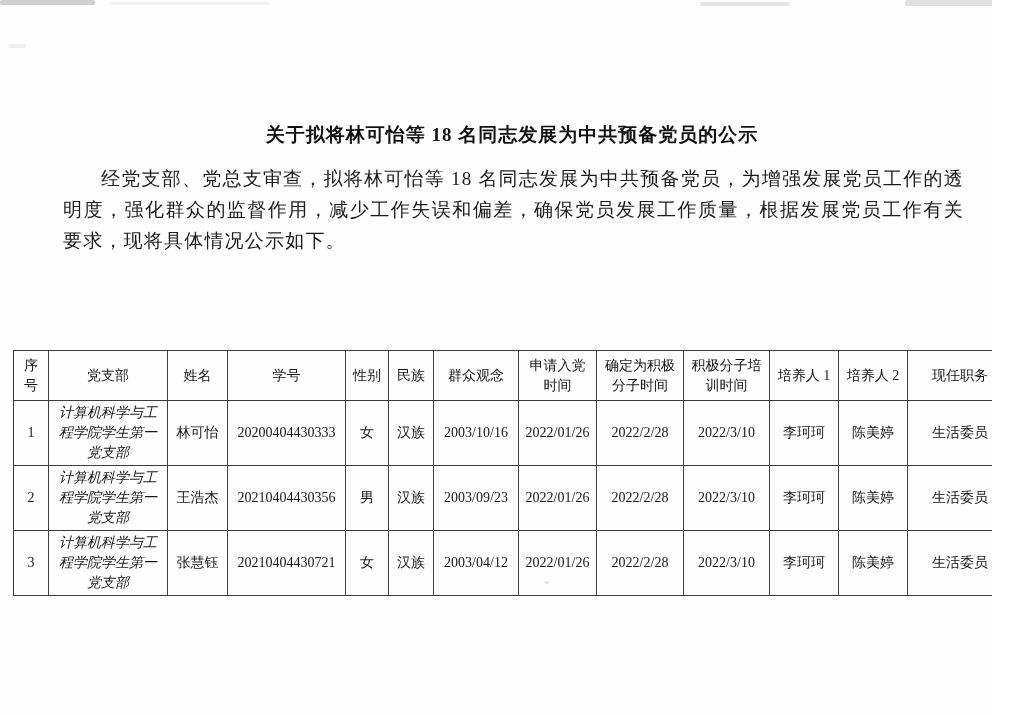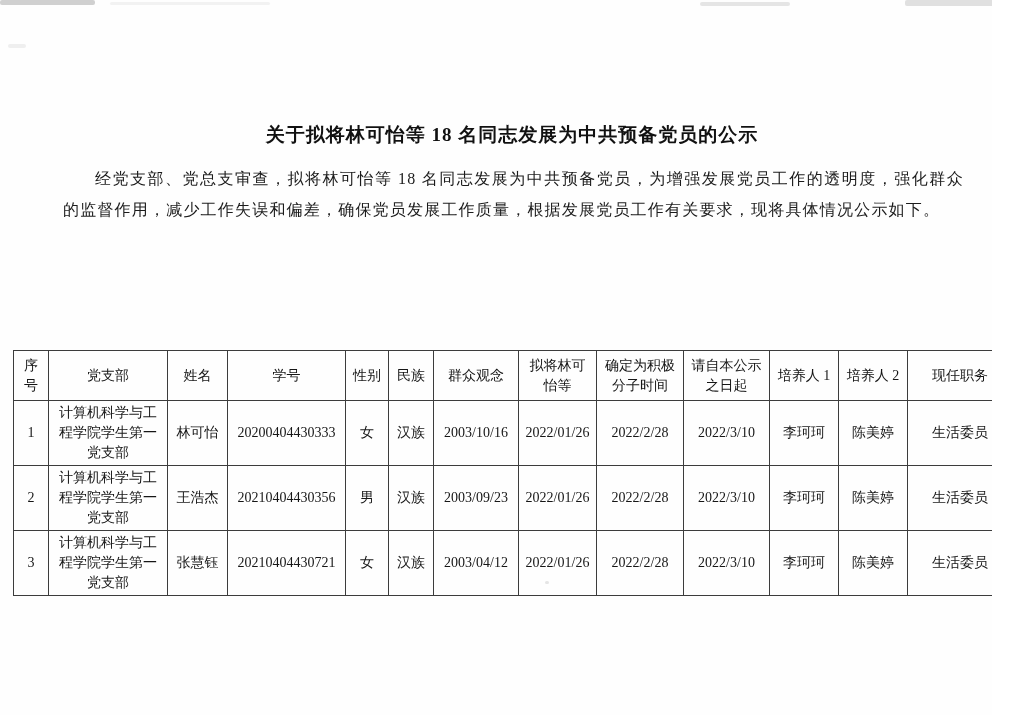--- a/index.html
+++ b/index.html
@@ -38,21 +38,21 @@
     font-size: 19px;
     font-weight: bold;
     letter-spacing: 1px;
     color: #111111;
   }
   .doc-body {
     position: absolute;
     left: 63px;
     top: 163px;
     width: 901px;
-    font-size: 16px;
+    font-size: 19px;
     line-height: 31px;
     letter-spacing: 1.2px;
     text-align: justify;
     color: #1b1b1b;
   }
   .doc-body p {
     margin: 0;
     text-indent: 2em;
   }
   .notice-table {
@@ -72,21 +72,21 @@
     text-align: center;
     vertical-align: middle;
     padding: 2px 6px;
     font-weight: normal;
     line-height: 20px;
     overflow: hidden;
   }
   .notice-table thead tr { height: 50px; }
   .notice-table tbody tr { height: 58px; }
   .notice-table tbody tr.row-3 { height: 62px; }
-  .branch-cell { padding: 2px 9px; }
+  .branch-cell { padding: 2px 9px; font-style: italic; }
 </style>
 </head>
 <body>
 
 <div class="page">
 
   <div class="scan-artifact artifact-1"></div>
   <div class="scan-artifact artifact-2"></div>
   <div class="scan-artifact artifact-3"></div>
   <div class="scan-artifact artifact-4"></div>
@@ -117,23 +117,23 @@
     </colgroup>
     <thead>
       <tr>
         <th>序号</th>
         <th>党支部</th>
         <th>姓名</th>
         <th>学号</th>
         <th>性别</th>
         <th>民族</th>
         <th>群众观念</th>
-        <th>拟将林可怡等</th>
+        <th>申请入党时间</th>
         <th>确定为积极分子时间</th>
-        <th>请自本公示之日起</th>
+        <th>积极分子培训时间</th>
         <th>培养人 1</th>
         <th>培养人 2</th>
         <th>现任职务</th>
       </tr>
     </thead>
     <tbody>
       <tr class="row-1">
         <td>1</td>
         <td class="branch-cell">计算机科学与工程学院学生第一党支部</td>
         <td>林可怡</td>

